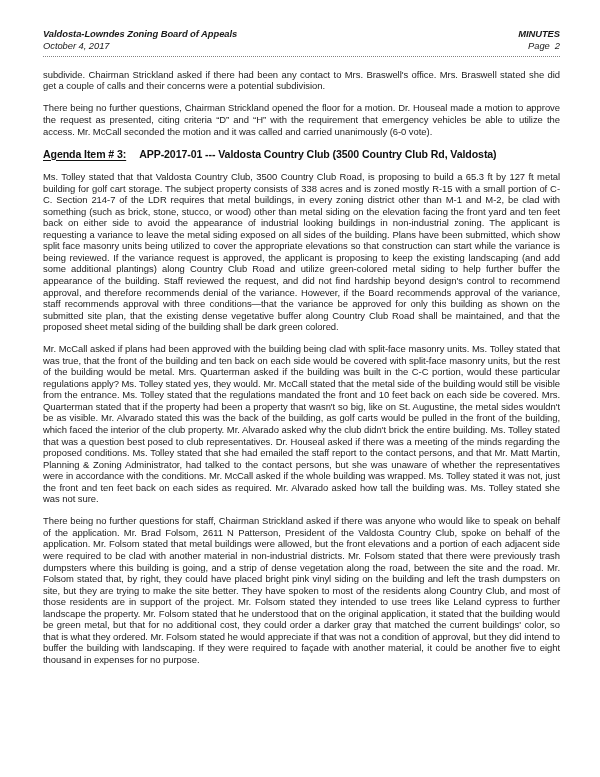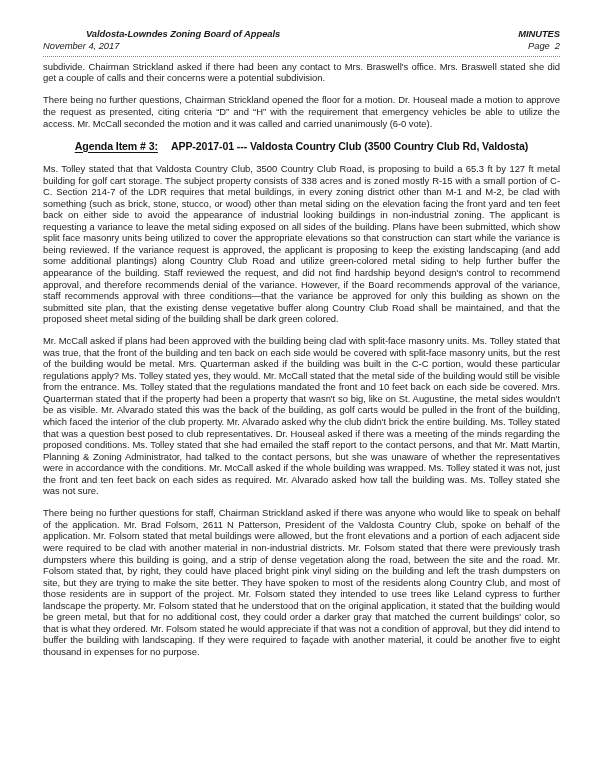--- a/index.html
+++ b/index.html
@@ -33,72 +33,71 @@
     font-weight: bold;
     font-size: 9.4px;
     line-height: 12.4px;
     letter-spacing: -0.05px;
   }
   .hdr-left, .hdr-right {
     display: flex;
     flex-direction: column;
   }
   .hdr-right { align-items: flex-end; text-align: center; }
-  .hdr-title { font-weight: bold; font-style: italic; margin-left: 43px; }
+  .hdr-title { font-weight: bold; font-style: italic; }
   .hdr-date  { font-weight: normal; font-style: italic; }
   .hdr-minutes { font-weight: bold; font-style: italic; }
   .hdr-page  { font-weight: normal; font-style: italic; white-space: pre; margin-left: 42px; }
 
   .header-rule {
     margin-top: 3px;
     height: 1px;
     border-top: 1px dotted #6d6d6d;
     opacity: .85;
   }
 
   
   .body-block {
-    margin-top: 3px;
+    margin-top: 11px;
   }
   p.para {
     margin: 0 0 10.5px 0;
     font-size: 9.45px;
     line-height: 11.55px;
     text-align: justify;
     text-justify: inter-word;
     letter-spacing: -0.04px;
     color: #222;
   }
 
   
   .agenda-heading {
     margin: 1px 0 10.5px 0;
     font-size: 10.6px;
     line-height: 13px;
     font-weight: bold;
     letter-spacing: -0.1px;
     white-space: nowrap;
     color: #111;
-    text-align: center;
   }
   .agenda-heading .label {
     text-decoration: underline;
     text-underline-offset: 1.5px;
   }
   .agenda-heading .sep { display: inline-block; width: 13px; }
 </style>
 </head>
 <body>
 
 <div class="page">
 
   <div class="doc-header">
     <div class="hdr-left">
       <span class="hdr-title">Valdosta-Lowndes Zoning Board of Appeals</span>
-      <span class="hdr-date">November 4, 2017</span>
+      <span class="hdr-date">October 4, 2017</span>
     </div>
     <div class="hdr-right">
       <span class="hdr-minutes">MINUTES</span>
       <span class="hdr-page">Page  2</span>
     </div>
   </div>
 
   <div class="header-rule"></div>
 
   <div class="body-block">

